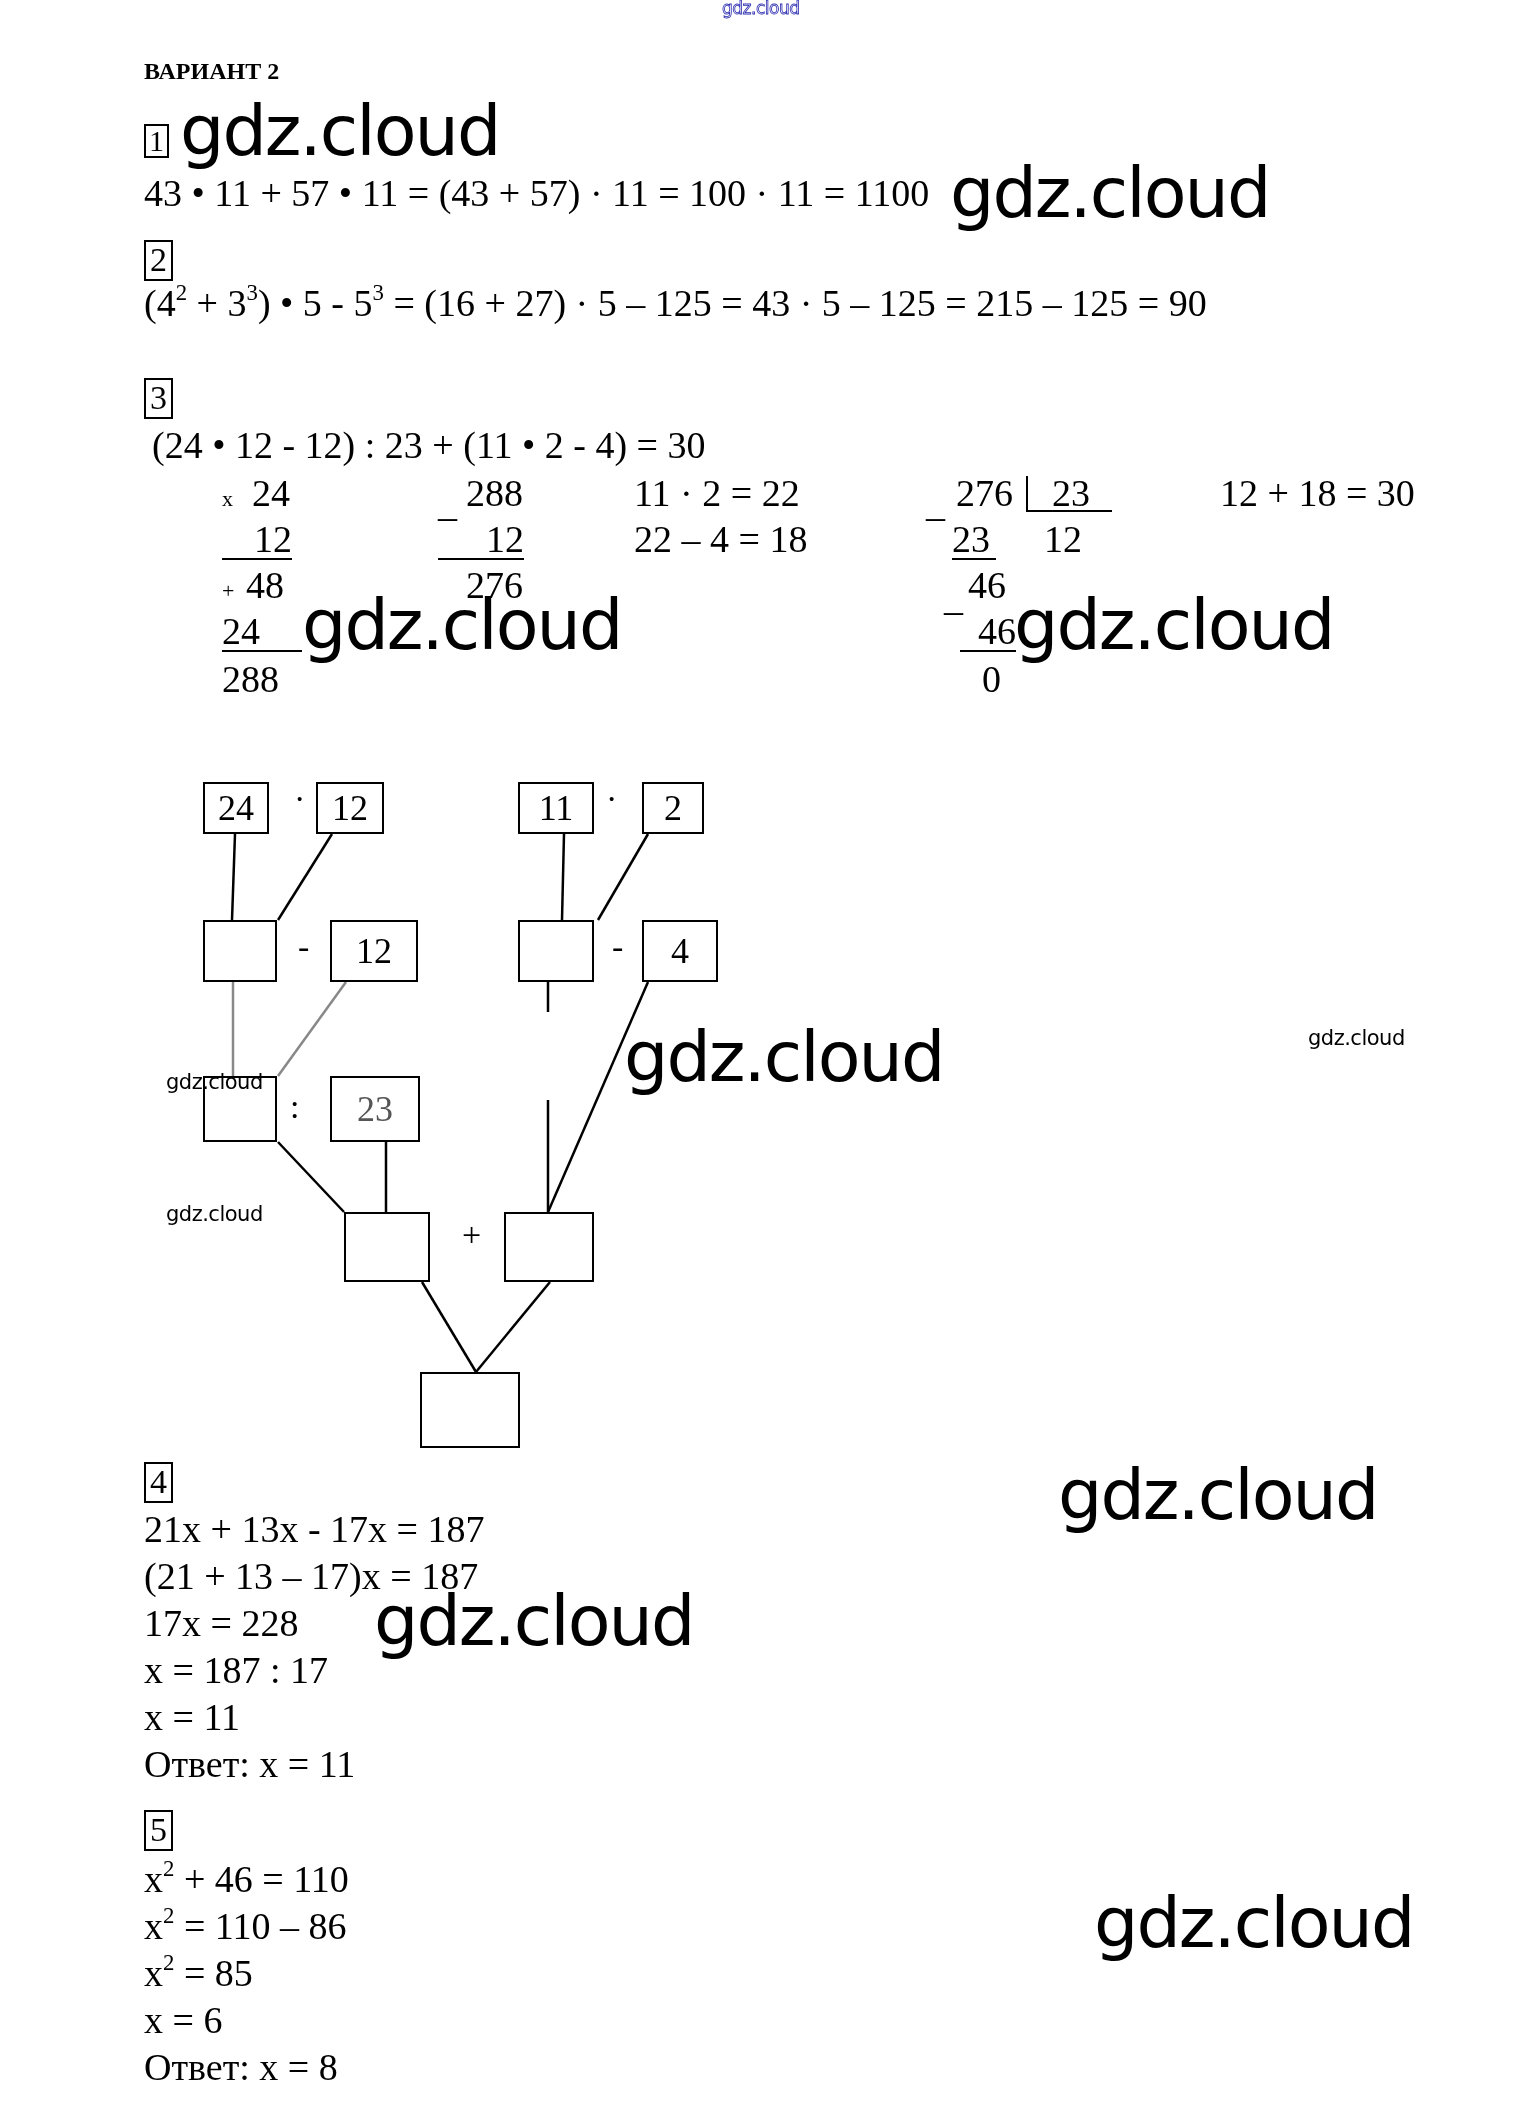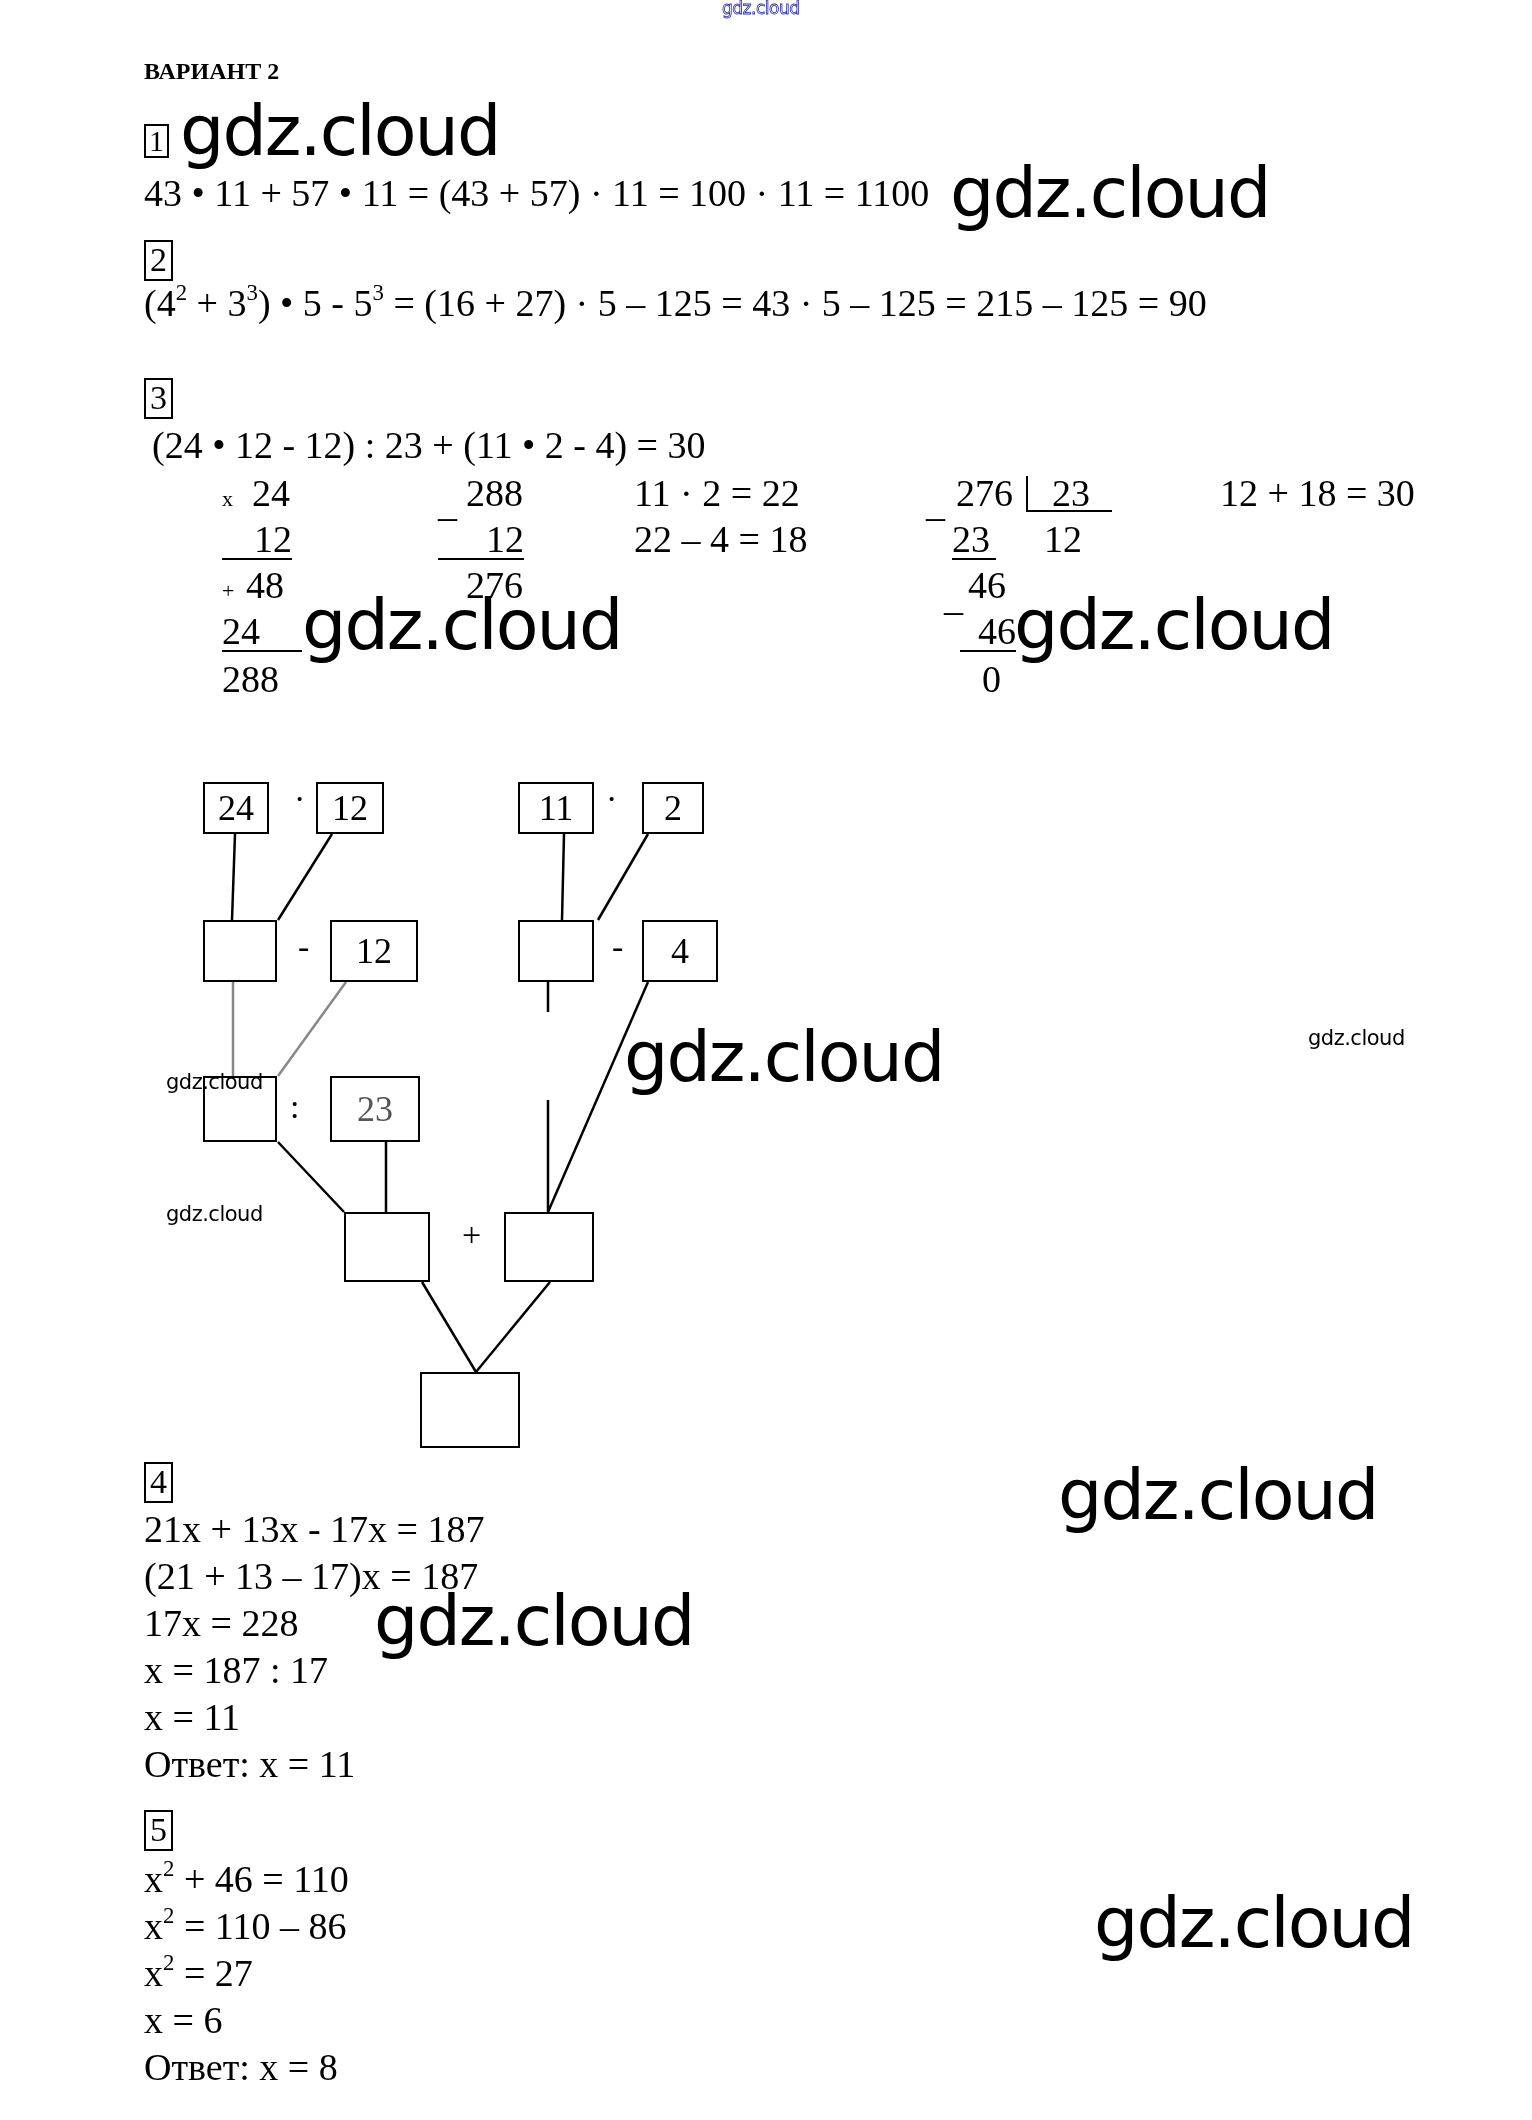--- a/index.html
+++ b/index.html
@@ -144,17 +144,17 @@
 <div class="abs" style="left:144px; top:1810px;">
   <span class="num-box">5</span>
 </div>
 <div class="abs serif" style="left:144px; top:1860px;">
   <span>x</span><span class="sup">2</span><span> + 46 = 110</span>
 </div>
 <div class="abs serif" style="left:144px; top:1907px;">
   <span>x</span><span class="sup">2</span><span> = 110 – 86</span>
 </div>
 <div class="abs serif" style="left:144px; top:1954px;">
-  <span>x</span><span class="sup">2</span><span> = 27</span>
+  <span>x</span><span class="sup">2</span><span> = 85</span>
 </div>
 <div class="abs serif" style="left:144px; top:2001px;">x = 6</div>
 <div class="abs serif" style="left:144px; top:2048px;">Ответ: x = 8</div>
 <div class="abs wm-big" style="left:1094px; top:1888px;">gdz.cloud</div>
 
 </body></html>

